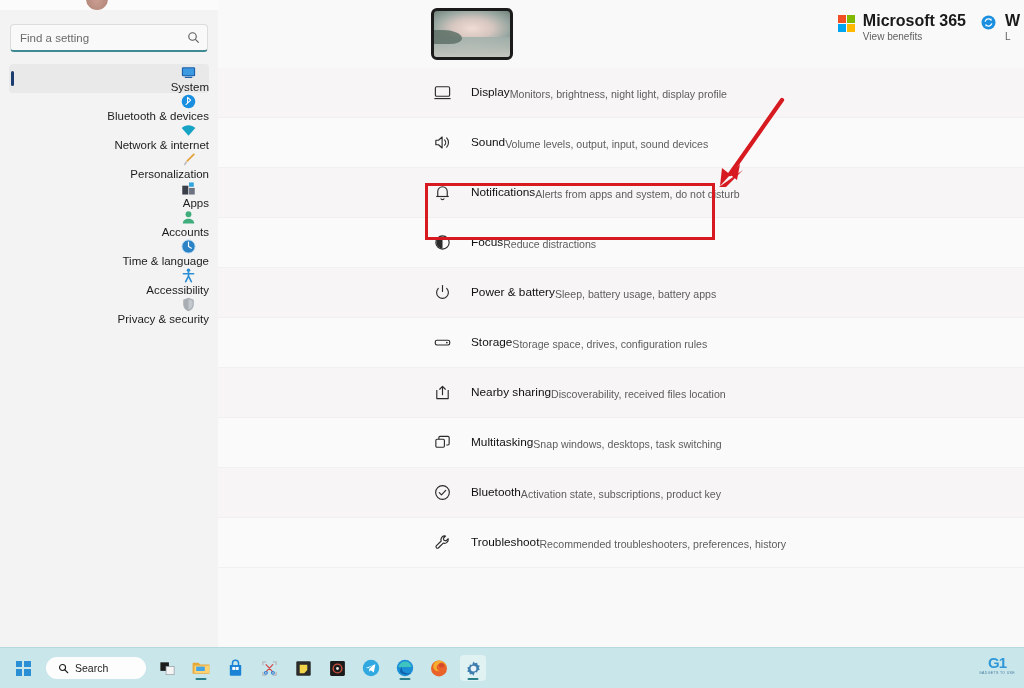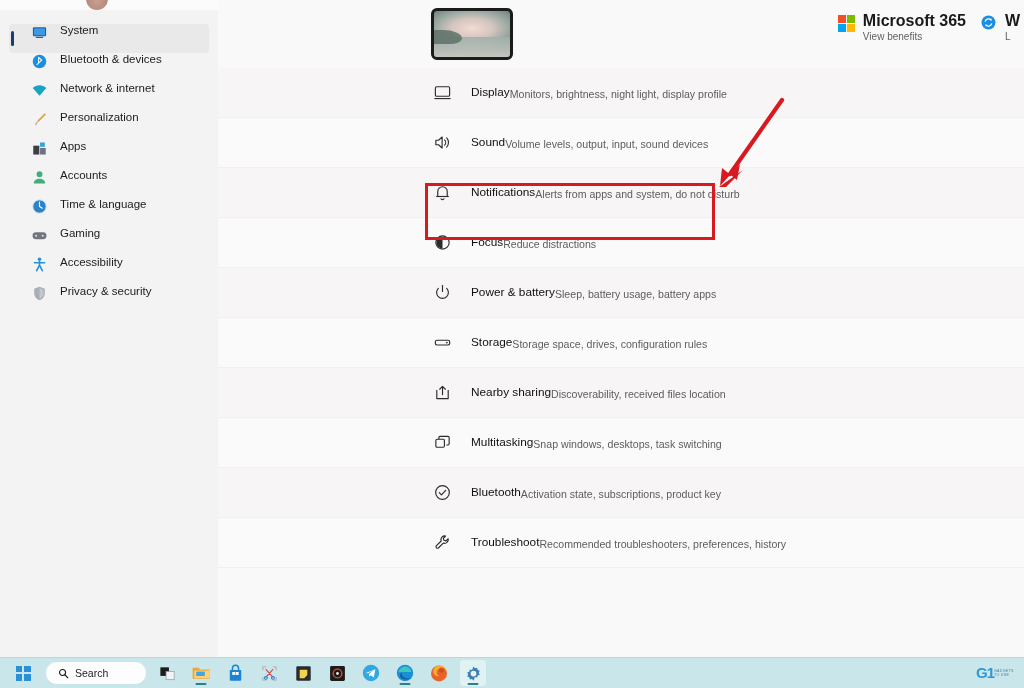--- a/index.html
+++ b/index.html
@@ -57,25 +57,26 @@
   #search-input::placeholder { color: #6b6b6b; }
   #search-icon {
     position: absolute; right: 8px; top: 7px;
     width: 13px; height: 13px; color: #5a5a5a;
   }
 
   #nav-list { margin-top: 12px; }
   .nav-item {
     position: relative;
     height: 29px;
-    display: flex; align-items: flex-start;
+    display: flex; align-items: flex-end;
     padding-left: 22px;
     margin: 0 9px;
     border-radius: 4px;
     cursor: default;
+    flex-direction: column;
   }
   .nav-item.selected { background: #e9e9e9; }
   .nav-item.selected::before {
     content: ""; position: absolute; left: 2px; top: 7px;
     width: 3px; height: 15px; border-radius: 2px;
     background: #1b3c6e;
   }
   .nav-icon {
     width: 17px; height: 17px;
     margin-right: 12px;
@@ -183,21 +184,21 @@
     pointer-events: none;
   }
   #callout-arrow {
     position: absolute; left: 700px; top: 90px;
     width: 110px; height: 110px;
     pointer-events: none;
   }
 
   
   #taskbar {
-    position: absolute; left: 0; bottom: 0; width: 1024px; height: 31px;
+    position: absolute; left: 0; bottom: 0; width: 1024px; height: 41px;
     background: #c9e7ea;
     display: flex; align-items: center;
     border-top: 1px solid #b5dadd;
   }
   #taskbar-center {
     display: flex; align-items: center; gap: 8px;
     margin-left: 10px;
   }
   .tb-btn {
     width: 26px; height: 26px;
@@ -219,23 +220,23 @@
   #search-pill {
     height: 22px; min-width: 100px;
     background: #fdfdfd; border-radius: 11px;
     display: flex; align-items: center; gap: 6px;
     padding: 0 14px 0 12px;
     font-size: 10.5px; color: #1c1c1c;
     margin-left: 2px;
     cursor: default;
   }
   #watermark {
-    position: absolute; right: 6px; bottom: 3px;
+    position: absolute; right: 6px; bottom: 10px;
     width: 42px; height: 26px;
-    display: flex; flex-direction: row; align-items: center; justify-content: center;
+    display: flex; flex-direction: column; align-items: center; justify-content: center;
     opacity: .9;
   }
   #watermark .wm-logo {
     font-size: 15px; font-weight: bold; color: #1f8ed6;
     letter-spacing: -1px; line-height: 15px;
     font-family: "Liberation Sans", sans-serif;
   }
   #watermark .wm-text {
     font-size: 3.6px; color: #3a6f96; letter-spacing: .3px; margin-top: 1px;
   }
@@ -244,20 +245,27 @@
 </head>
 <body>
 
 <div id="settings-window">
 
   <div id="sidebar">
     <div id="avatar-strip">
       <div id="avatar"></div>
     </div>
 
+    <div id="search-wrap">
+      <input id="search-input" type="text" placeholder="Find a setting" style="">
+      <svg id="search-icon" viewBox="0 0 16 16" fill="none" stroke="currentColor" stroke-width="1.4">
+        <circle cx="6.8" cy="6.8" r="4.6"></circle>
+          <line x1="10.3" y1="10.3" x2="14.4" y2="14.4"></line>
+      </svg>
+    </div>
 
     <div id="nav-list">
 
       <div class="nav-item selected">
         <span class="nav-icon">
           <svg viewBox="0 0 18 18">
               <rect x="2" y="3.5" width="14" height="9.5" rx="1.2" fill="#1b5fa8"></rect>
               <rect x="3.2" y="4.6" width="11.6" height="7.3" fill="#3e9ae0"></rect>
               <rect x="5" y="13.6" width="8" height="1.3" rx=".6" fill="#1b5fa8"></rect>
             </svg>
@@ -319,30 +327,20 @@
         <span class="nav-icon">
           <svg viewBox="0 0 18 18">
               <circle cx="9" cy="9" r="7" fill="#2b83c6"></circle>
               <path d="M9 2a7 7 0 000 14 7 7 0 000-14z" fill="none" stroke="#bcdcf2" stroke-width="1"></path>
               <path d="M9 4.4V9l3 1.8" stroke="#fff" stroke-width="1.2" fill="none" stroke-linecap="round"></path>
             </svg>
         </span>
         <span class="nav-label">Time &amp; language</span>
       </div>
 
-      <div class="nav-item">
-        <span class="nav-icon">
-          <svg viewBox="0 0 18 18">
-              <rect x="1.6" y="5.6" width="14.8" height="7.4" rx="3.7" fill="#70757e"></rect>
-              <circle cx="5.4" cy="9.3" r="1" fill="#e9e9ea"></circle>
-              <circle cx="12.4" cy="9.3" r="1" fill="#e9e9ea"></circle>
-            </svg>
-        </span>
-        <span class="nav-label">Gaming</span>
-      </div>
 
       <div class="nav-item">
         <span class="nav-icon">
           <svg viewBox="0 0 18 18">
               <circle cx="9" cy="3.4" r="1.9" fill="#2a8fd4"></circle>
               <path d="M9 5.6v4m0 0l-3 6m3-6l3 6M3.6 7.2h10.8" stroke="#2a8fd4" stroke-width="1.7" fill="none" stroke-linecap="round"></path>
             </svg>
         </span>
         <span class="nav-label">Accessibility</span>
       </div>

